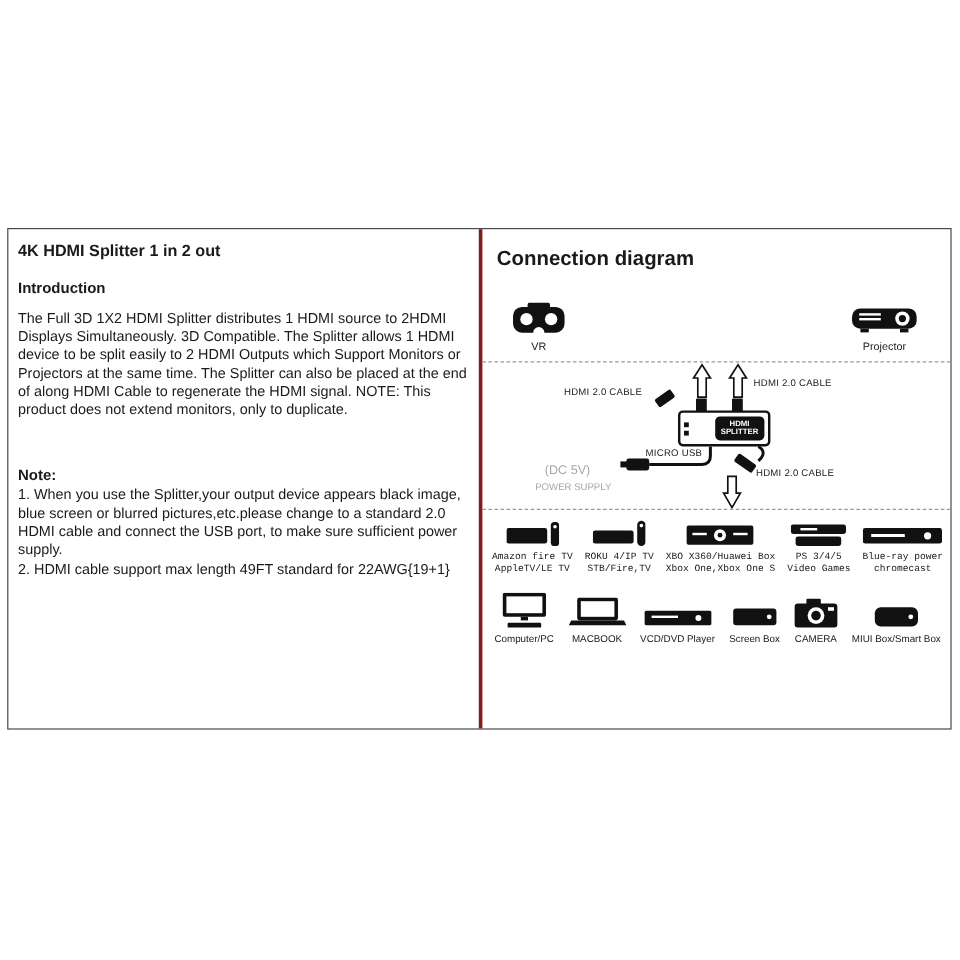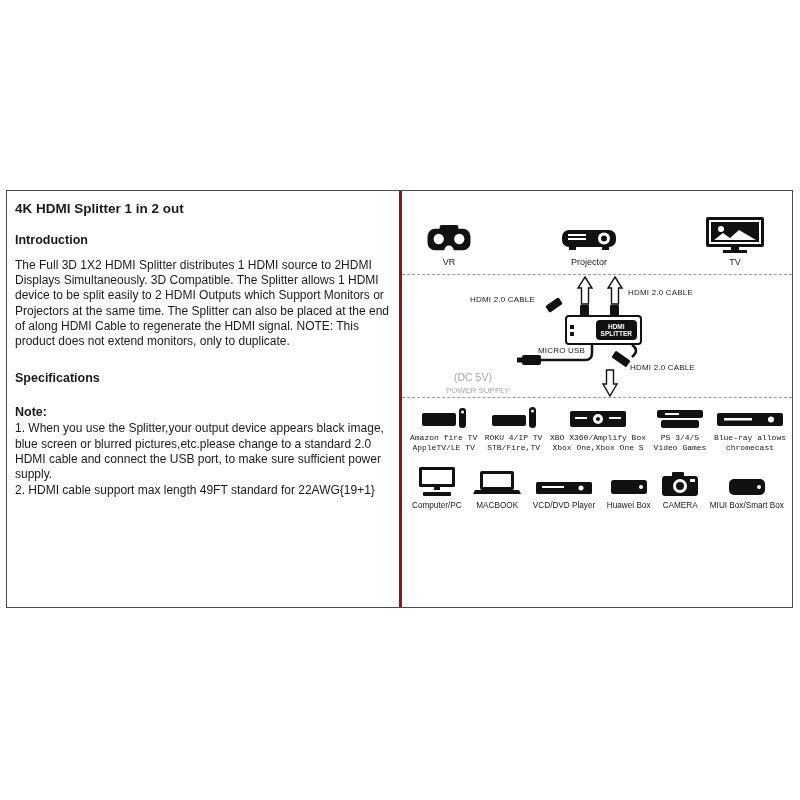--- a/index.html
+++ b/index.html
@@ -32,21 +32,21 @@
     margin-top:26px;padding:0 28px 7px 24px;
   }
   .device{display:flex;flex-direction:column;align-items:center;justify-content:flex-end;}
   .dev-label{font-size:9px;margin-top:4px;text-align:center;white-space:nowrap;}
   .dev-label.sm{font-size:8px;line-height:1.25;margin-top:3px;font-family:Liberation Mono, monospace;}
   .dashed{border-top:1px dashed #999;width:100%;height:0;}
   
   .diagram{position:relative;width:100%;height:122px;font-size:8px;}
   .dg-abs{position:absolute;white-space:nowrap;}
   .cable-lbl{font-size:8px;color:#222;letter-spacing:.2px;}
-  .gray{color:#a6a6a6;margin-top:12px;}
+  .gray{color:#a6a6a6;}
   .dc-lbl{font-size:10.5px;}
   .power-lbl{font-size:8px;}
   .overlay{position:absolute;left:0;top:0;}
   .splitter{
     position:absolute;left:163px;top:40px;width:77px;height:30px;
     background:#fff;border:2px solid #111;border-radius:4px;
     box-sizing:border-box;display:flex;align-items:center;
   }
   .splitter .ports{display:flex;flex-direction:column;margin-left:3px;}
   .splitter .ports span{width:4px;height:4px;background:#111;margin:1.5px 0;display:block;}
@@ -63,32 +63,32 @@
 <body>
 
 <div class="sheet">
 
   <div class="left-panel">
     <div class="lp-title">4K HDMI Splitter 1 in 2 out</div>
 
     <div class="lp-h2">Introduction</div>
     <p class="lp-p">The Full 3D 1X2 HDMI Splitter distributes 1 HDMI source to 2HDMI Displays Simultaneously. 3D Compatible. The Splitter allows 1 HDMI device to  be split easily to 2 HDMI Outputs which Support Monitors or Projectors at the same time. The Splitter can also be placed at the end of along HDMI Cable to regenerate the HDMI signal. NOTE: This product does not extend monitors, only to duplicate.</p>
 
-    <div class="lp-h2 tight">Specifications</div>
 
     <div class="lp-gap"></div>
 
     <div class="lp-h2 tight">Note:</div>
     <div class="lp-note">
       <div class="lp-line">1. When you use the Splitter,your output device appears black image, blue screen or blurred pictures,etc.please change to a standard 2.0 HDMI cable and connect the USB port, to make sure sufficient power supply.</div>
       <div class="lp-line">2. HDMI cable support max length 49FT standard for 22AWG{19+1}</div>
     </div>
   </div>
 
   <div class="right-panel">
+    <div class="rp-title">Connection diagram</div>
 
     <div class="outputs-row">
       <div class="device">
         <svg width="46" height="28" viewBox="0 0 48 30">
           <rect x="14" y="0" width="20" height="6" rx="2" fill="#111"></rect>
           <rect x="1" y="4" width="46" height="23" rx="8" fill="#111"></rect>
           <circle cx="13" cy="15" r="5.5" fill="#fff"></circle>
           <circle cx="35" cy="15" r="5.5" fill="#fff"></circle>
           <circle cx="24" cy="27" r="5" fill="#fff"></circle>
         </svg>
@@ -99,32 +99,20 @@
           <rect x="0" y="3" width="54" height="17" rx="7" fill="#111"></rect>
           <circle cx="42" cy="11.5" r="6" fill="#fff"></circle>
           <circle cx="42" cy="11.5" r="3" fill="#111"></circle>
           <rect x="6" y="7" width="18" height="2" fill="#fff"></rect>
           <rect x="6" y="11" width="18" height="2" fill="#fff"></rect>
           <rect x="7" y="20" width="7" height="3" fill="#111"></rect>
           <rect x="40" y="20" width="7" height="3" fill="#111"></rect>
         </svg>
         <div class="dev-label">Projector</div>
       </div>
-      <div class="device">
-        <svg width="58" height="36" viewBox="0 0 58 36">
-          <rect x="0" y="0" width="58" height="30" rx="2" fill="#111"></rect>
-          <rect x="3" y="3" width="52" height="24" fill="#fff"></rect>
-          <rect x="5" y="5" width="48" height="20" fill="#111"></rect>
-          <circle cx="15" cy="12" r="3" fill="#fff"></circle>
-          <path d="M8 23 l9 -7 7 5 9 -8 17 10 z" fill="#fff"></path>
-          <rect x="25" y="30" width="8" height="3" fill="#111"></rect>
-          <rect x="17" y="33" width="24" height="3" fill="#111"></rect>
-        </svg>
-        <div class="dev-label">TV</div>
-      </div>
     </div>
 
     <div class="dashed"></div>
 
     <div class="diagram">
       <svg class="overlay" width="390" height="122" viewBox="0 0 390 122">
 
         <rect x="178" y="30" width="9" height="11" rx="1" fill="#111"></rect>
         <rect x="208" y="30" width="9" height="11" rx="1" fill="#111"></rect>
 
@@ -194,21 +182,21 @@
       </div>
       <div class="device">
         <svg width="56" height="22" viewBox="0 0 56 22">
           <rect x="0" y="3" width="56" height="16" rx="2" fill="#111"></rect>
           <circle cx="28" cy="11" r="5" fill="#fff"></circle>
           <circle cx="28" cy="11" r="2" fill="#111"></circle>
           <rect x="5" y="9" width="12" height="2" fill="#fff"></rect>
           <rect x="39" y="9" width="12" height="2" fill="#fff"></rect>
         </svg>
         <div class="dev-label sm">
-          <div>XBO X360/Amplify Box</div>
+          <div>XBO X360/Huawei Box</div>
           <div>Xbox One,Xbox One S</div>
         </div>
       </div>
       <div class="device">
         <svg width="46" height="22" viewBox="0 0 46 22">
           <rect x="0" y="2" width="46" height="8" rx="2" fill="#111"></rect>
           <rect x="4" y="12" width="38" height="8" rx="2" fill="#111"></rect>
           <rect x="8" y="5" width="14" height="2" fill="#fff"></rect>
         </svg>
         <div class="dev-label sm">
@@ -216,21 +204,21 @@
           <div>Video Games</div>
         </div>
       </div>
       <div class="device">
         <svg width="66" height="20" viewBox="0 0 66 20">
           <rect x="0" y="3" width="66" height="13" rx="2" fill="#111"></rect>
           <rect x="7" y="8" width="28" height="2.5" fill="#fff"></rect>
           <circle cx="54" cy="9.5" r="3" fill="#fff"></circle>
         </svg>
         <div class="dev-label sm">
-          <div>Blue-ray allows</div>
+          <div>Blue-ray power</div>
           <div>chromecast</div>
         </div>
       </div>
     </div>
 
     <div class="sources-row2">
       <div class="device">
         <svg width="44" height="30" viewBox="0 0 44 30">
           <rect x="4" y="0" width="36" height="20" rx="1.5" fill="#111"></rect>
           <rect x="7" y="3" width="30" height="14" fill="#fff"></rect>
@@ -253,21 +241,21 @@
           <rect x="6" y="6" width="22" height="2" fill="#fff"></rect>
           <circle cx="45" cy="8" r="2.5" fill="#fff"></circle>
         </svg>
         <div class="dev-label">VCD/DVD Player</div>
       </div>
       <div class="device">
         <svg width="40" height="20" viewBox="0 0 40 20">
           <rect x="2" y="3" width="36" height="14" rx="2.5" fill="#111"></rect>
           <circle cx="32" cy="10" r="2" fill="#fff"></circle>
         </svg>
-        <div class="dev-label">Huawei Box</div>
+        <div class="dev-label">Screen Box</div>
       </div>
       <div class="device">
         <svg width="36" height="26" viewBox="0 0 36 26">
           <rect x="10" y="1" width="12" height="6" rx="1" fill="#111"></rect>
           <rect x="0" y="5" width="36" height="20" rx="3" fill="#111"></rect>
           <circle cx="18" cy="15" r="7" fill="#fff"></circle>
           <circle cx="18" cy="15" r="4" fill="#111"></circle>
           <rect x="28" y="8" width="5" height="3" fill="#fff"></rect>
         </svg>
         <div class="dev-label">CAMERA</div>

